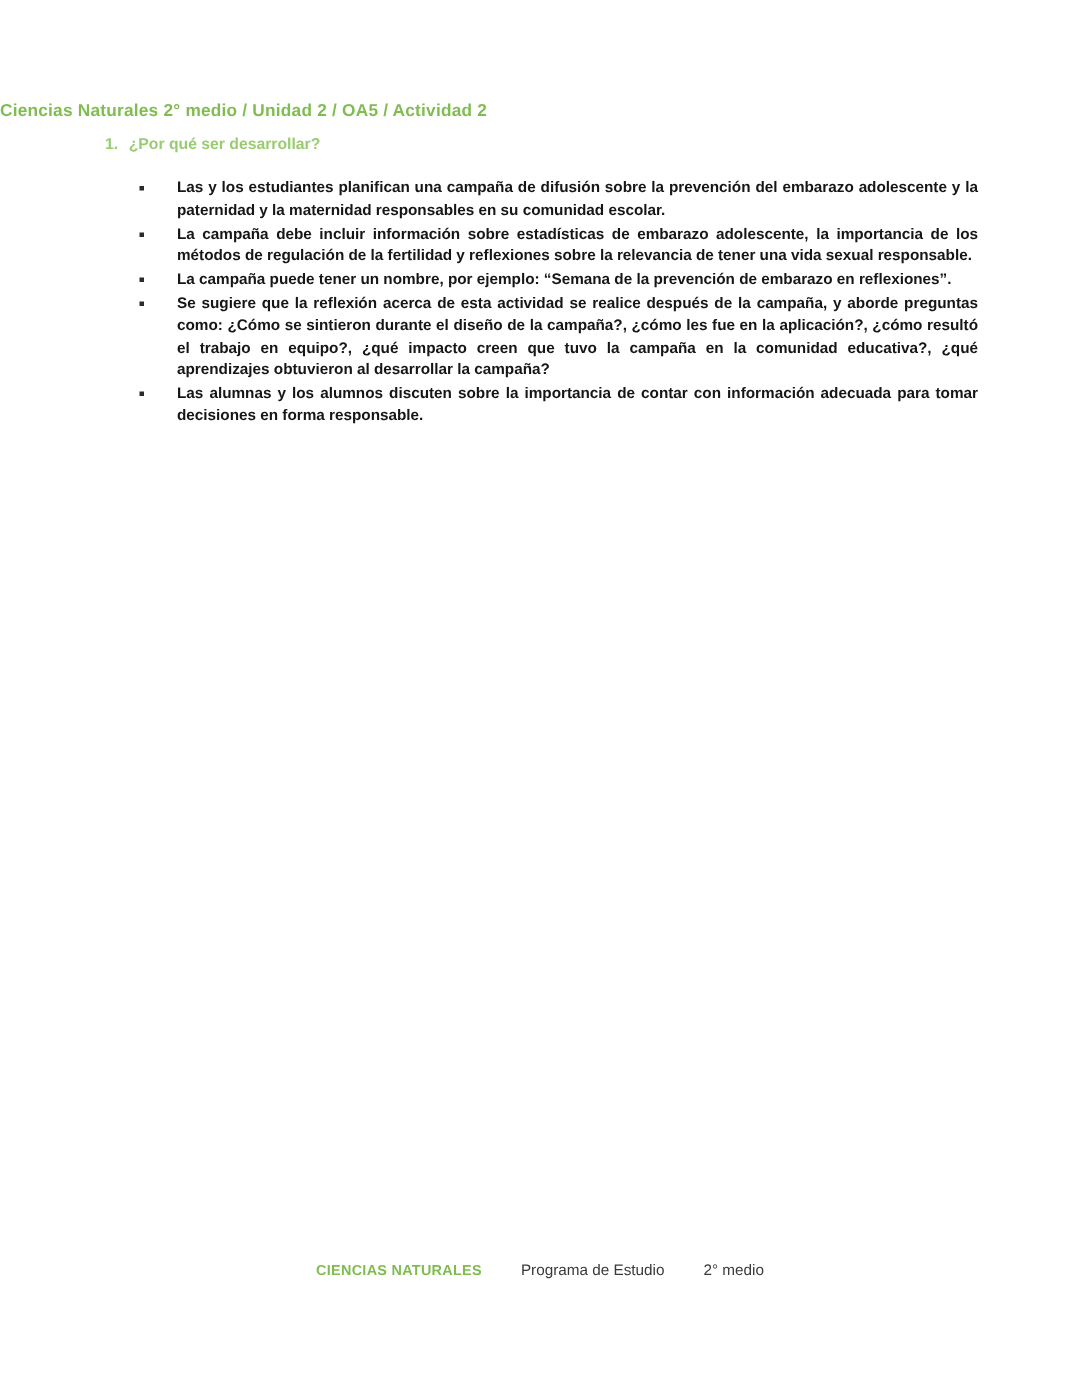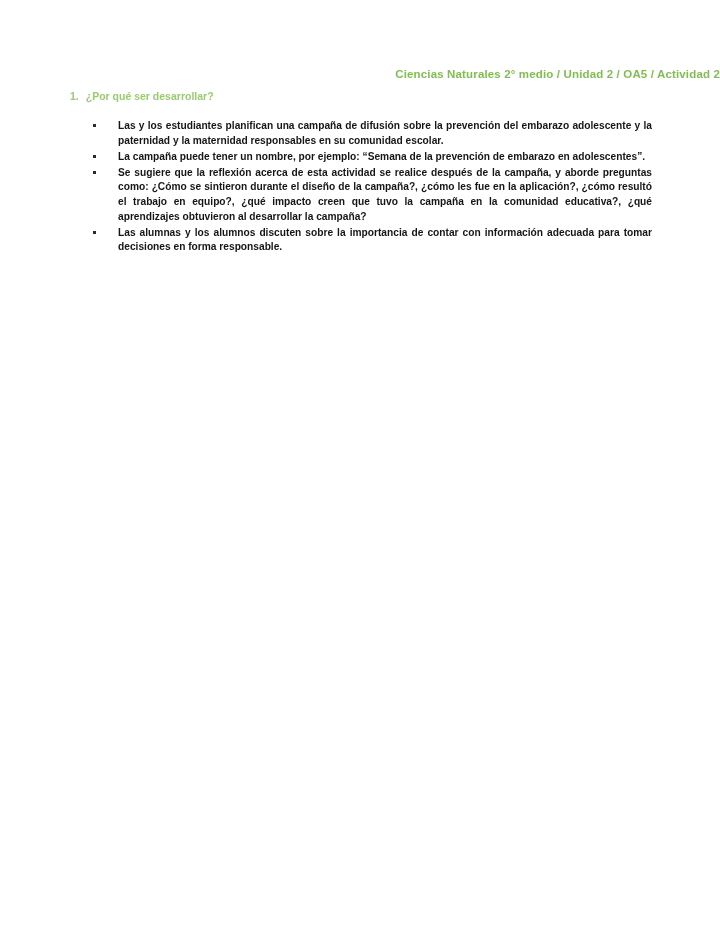--- a/index.html
+++ b/index.html
@@ -23,21 +23,21 @@
     height: 932px;
     overflow: hidden;
   }
 
   
   .doc-title {
     position: absolute;
     left: 0;
     top: 68px;
     width: 720px;
-    text-align: right;
+    text-align: left;
     font-size: 11.5px;
     font-weight: bold;
     letter-spacing: 0.15px;
     color: #76b843;
     opacity: 0.92;
   }
 
   .activity-heading {
     position: absolute;
     left: 70px;
@@ -125,26 +125,35 @@
     <span class="txt">¿Por qué ser desarrollar?</span>
   </div>
 
   <ul class="steps">
     <li class="step">
       <span class="marker"></span>
       <span class="body">Las y los estudiantes planifican una campaña de difusión sobre la prevención del embarazo adolescente y la paternidad y la maternidad responsables en su comunidad escolar.</span>
     </li>
     <li class="step">
       <span class="marker"></span>
-      <span class="body">La campaña puede tener un nombre, por ejemplo: “Semana de la prevención de embarazo en adolescentes”.</span>
+      <span class="body">La campaña debe incluir información sobre estadísticas de embarazo adolescente, la importancia de los métodos de regulación de la fertilidad y reflexiones sobre la relevancia de tener una vida sexual responsable.</span>
+    </li>
+    <li class="step">
+      <span class="marker"></span>
+      <span class="body">La campaña puede tener un nombre, por ejemplo: “Semana de la prevención de embarazo en reflexiones”.</span>
     </li>
     <li class="step">
       <span class="marker"></span>
       <span class="body">Se sugiere que la reflexión acerca de esta actividad se realice después de la campaña, y aborde preguntas como: ¿Cómo se sintieron durante el diseño de la campaña?, ¿cómo les fue en la aplicación?, ¿cómo resultó el trabajo en equipo?, ¿qué impacto creen que tuvo la campaña en la comunidad educativa?, ¿qué aprendizajes obtuvieron al desarrollar la campaña?</span>
     </li>
     <li class="step">
       <span class="marker"></span>
       <span class="body">Las alumnas y los alumnos discuten sobre la importancia de contar con información adecuada para tomar decisiones en forma responsable.</span>
     </li>
   </ul>
 
+  <div class="footer">
+    <span class="subject">CIENCIAS NATURALES</span>
+    <span class="program">Programa de Estudio</span>
+    <span class="level">2° medio</span>
+  </div>
 
 </div>
 
 </body></html>

